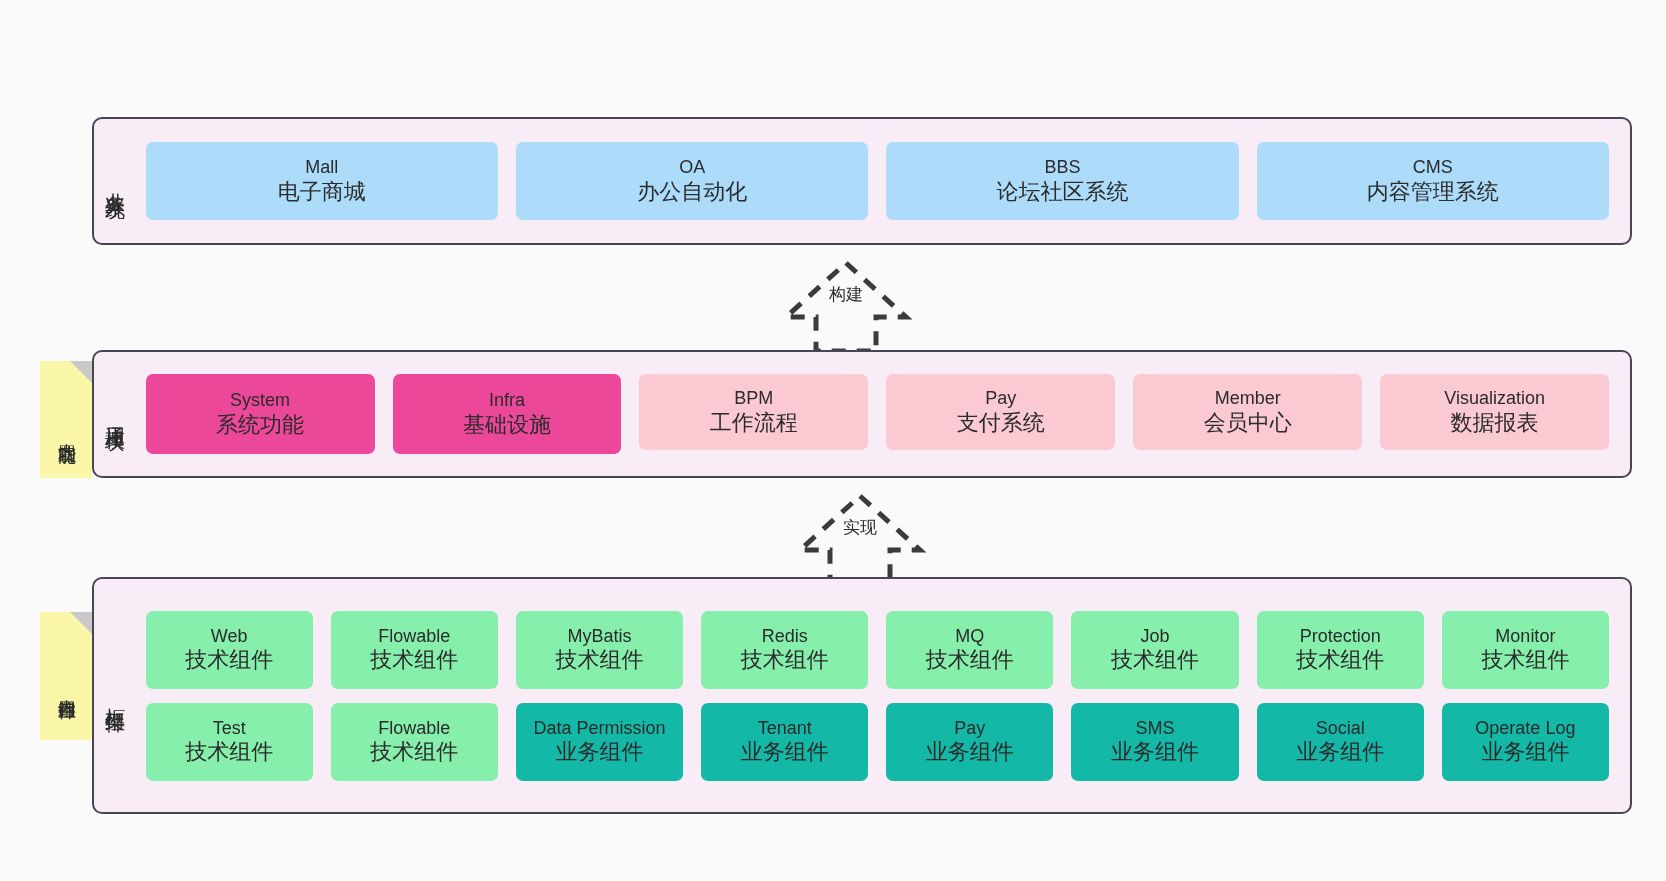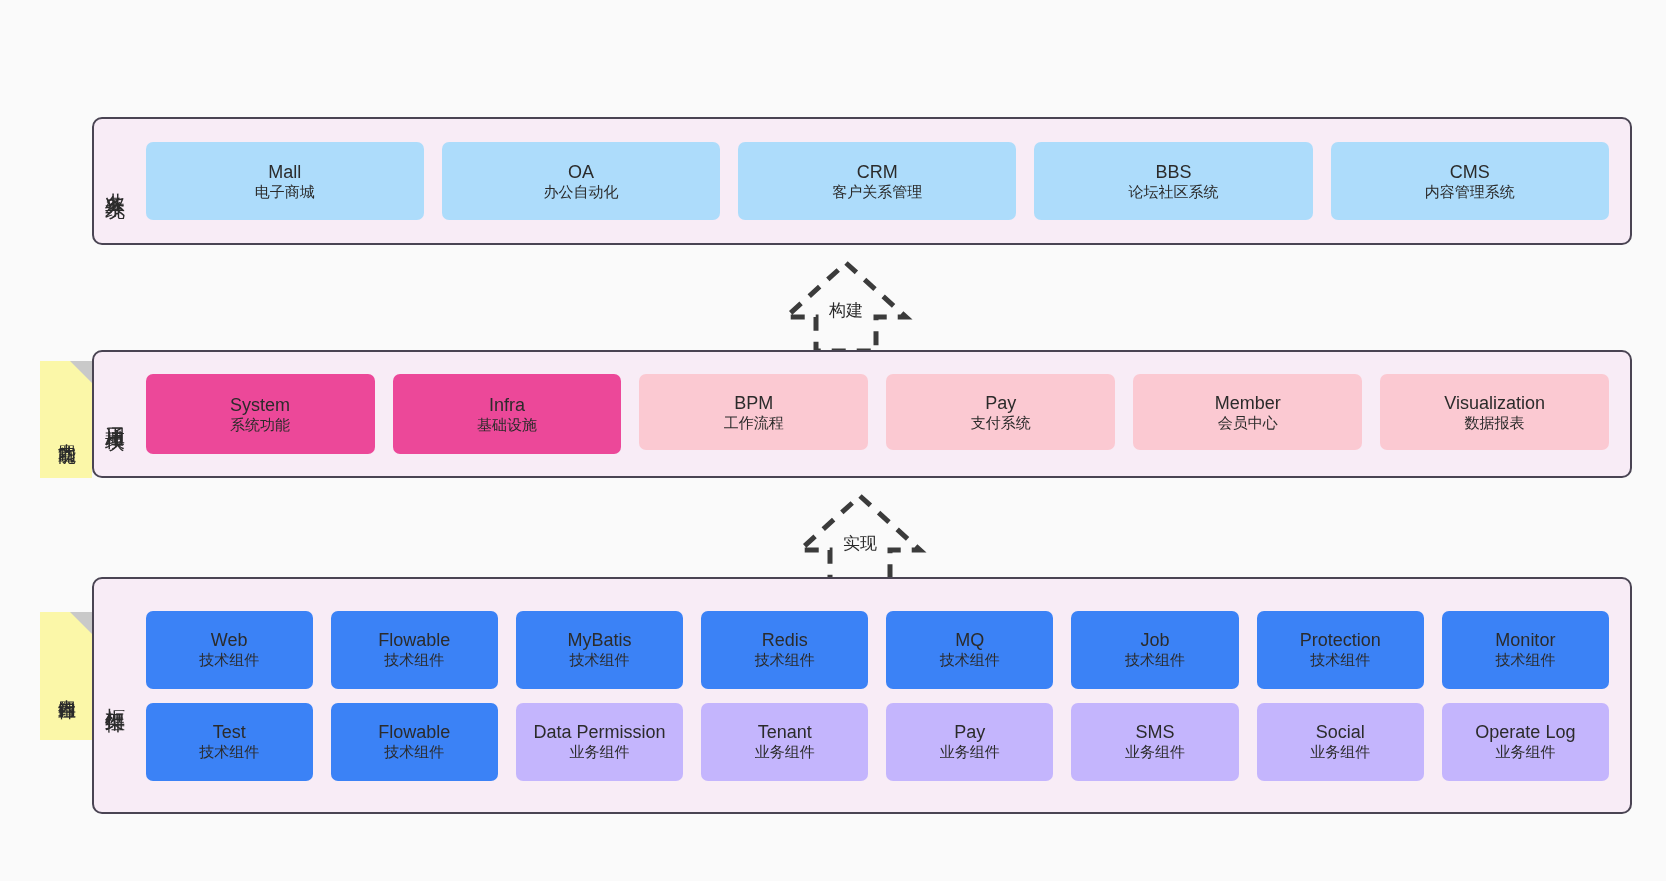--- a/index.html
+++ b/index.html
@@ -80,31 +80,31 @@
     text-align: center;
     line-height: 1.18;
     box-sizing: border-box;
     padding: 6px 4px;
   }
   .card .en {
     font-size: 18px;
     white-space: nowrap;
   }
   .card .cn {
-    font-size: 15px;
+    font-size: 22px;
     white-space: nowrap;
     text-align: right;
   }
   .card.wrap .en { white-space: normal; }
 
   .biz-card   { background: #addcfb; height: 78px; }
   .mod-strong { background: #ec4899; height: 80px; }
   .mod-light  { background: #fbc9d2; height: 76px; }
-  .tech-card  { background: #3b82f6; height: 78px; }
-  .biz-comp   { background: #c4b5fd; height: 78px; }
+  .tech-card  { background: #86efac; height: 78px; }
+  .biz-comp   { background: #14b8a6; height: 78px; }
 
   
   .sticky {
     position: absolute;
     background: #fbf7a8;
     width: 52px;
     box-sizing: border-box;
     display: flex;
     align-items: center;
     justify-content: center;
@@ -133,21 +133,21 @@
   .arrow {
     position: absolute;
     width: 200px;
     height: 100px;
   }
   .arrow svg { display: block; }
   .arrow .arrow-label {
     position: absolute;
     left: 0;
     right: 0;
-    top: 44px;
+    top: 28px;
     text-align: center;
     font-size: 17px;
     color: #2b2b2b;
     background: transparent;
   }
 </style>
 </head>
 <body>
 
 <div class="layer" id="layer-business" style="left:92px; top:117px; width:1540px; height:128px;">
@@ -156,24 +156,20 @@
     <div class="row" id="business-row">
         <div class="card biz-card">
           <div class="en">Mall</div>
           <div class="cn">电子商城</div>
         </div>
         <div class="card biz-card">
           <div class="en">OA</div>
           <div class="cn">办公自动化</div>
         </div>
         <div class="card biz-card">
-          <div class="en">CRM</div>
-          <div class="cn">客户关系管理</div>
-        </div>
-        <div class="card biz-card">
           <div class="en">BBS</div>
           <div class="cn">论坛社区系统</div>
         </div>
         <div class="card biz-card">
           <div class="en">CMS</div>
           <div class="cn">内容管理系统</div>
         </div>
       </div>
   </div>
 </div>

